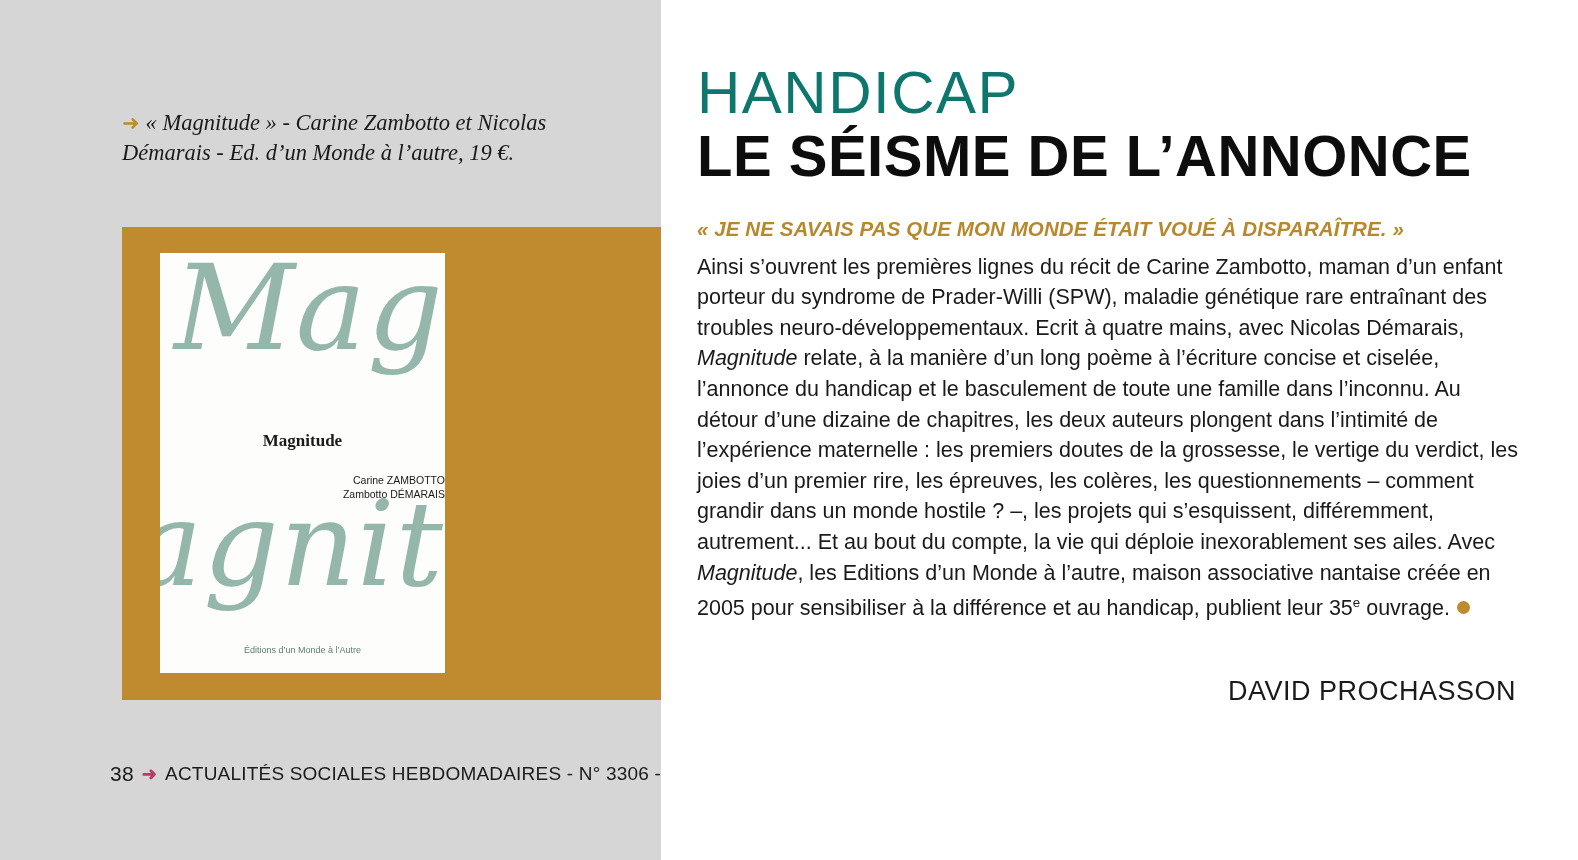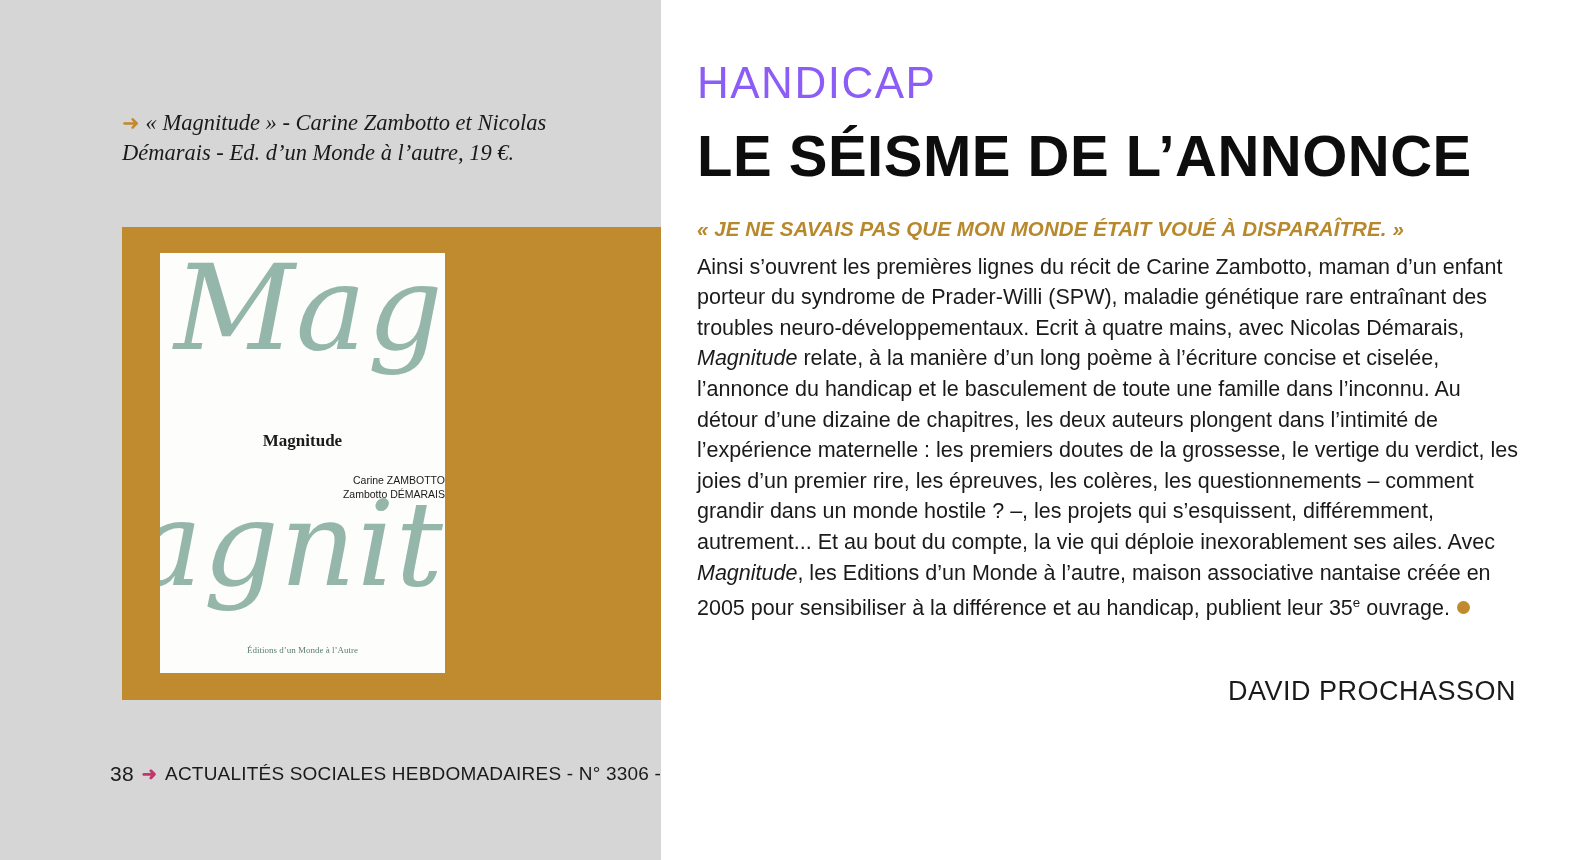--- a/index.html
+++ b/index.html
@@ -103,21 +103,21 @@
     font-size: 10.5px;
     line-height: 14px;
     color: #1a1a1a;
   }
   .cover-publisher {
     position: absolute;
     left: 0;
     right: 0;
     bottom: 18px;
     text-align: center;
-    font-family: Liberation Serif, serif;
+    font-family: Liberation Sans, sans-serif;
     font-size: 9px;
     color: #5c7f74;
   }
   
   .footer {
     position: absolute;
     left: 110px;
     top: 762px;
     display: flex;
     align-items: center;
@@ -147,24 +147,24 @@
     left: 661px;
     top: 0;
     width: 917px;
     height: 860px;
     background: #ffffff;
   }
   .kicker {
     position: absolute;
     left: 36px;
     top: 58px;
-    font-size: 44px;
+    font-size: 60px;
     font-weight: 300;
     letter-spacing: 1.5px;
-    color: #8b5cf6;
+    color: #0f766e;
   }
   .headline {
     position: absolute;
     left: 36px;
     top: 122px;
     font-size: 58px;
     font-weight: bold;
     letter-spacing: 0.5px;
     color: #0d0d0d;
     white-space: nowrap;

